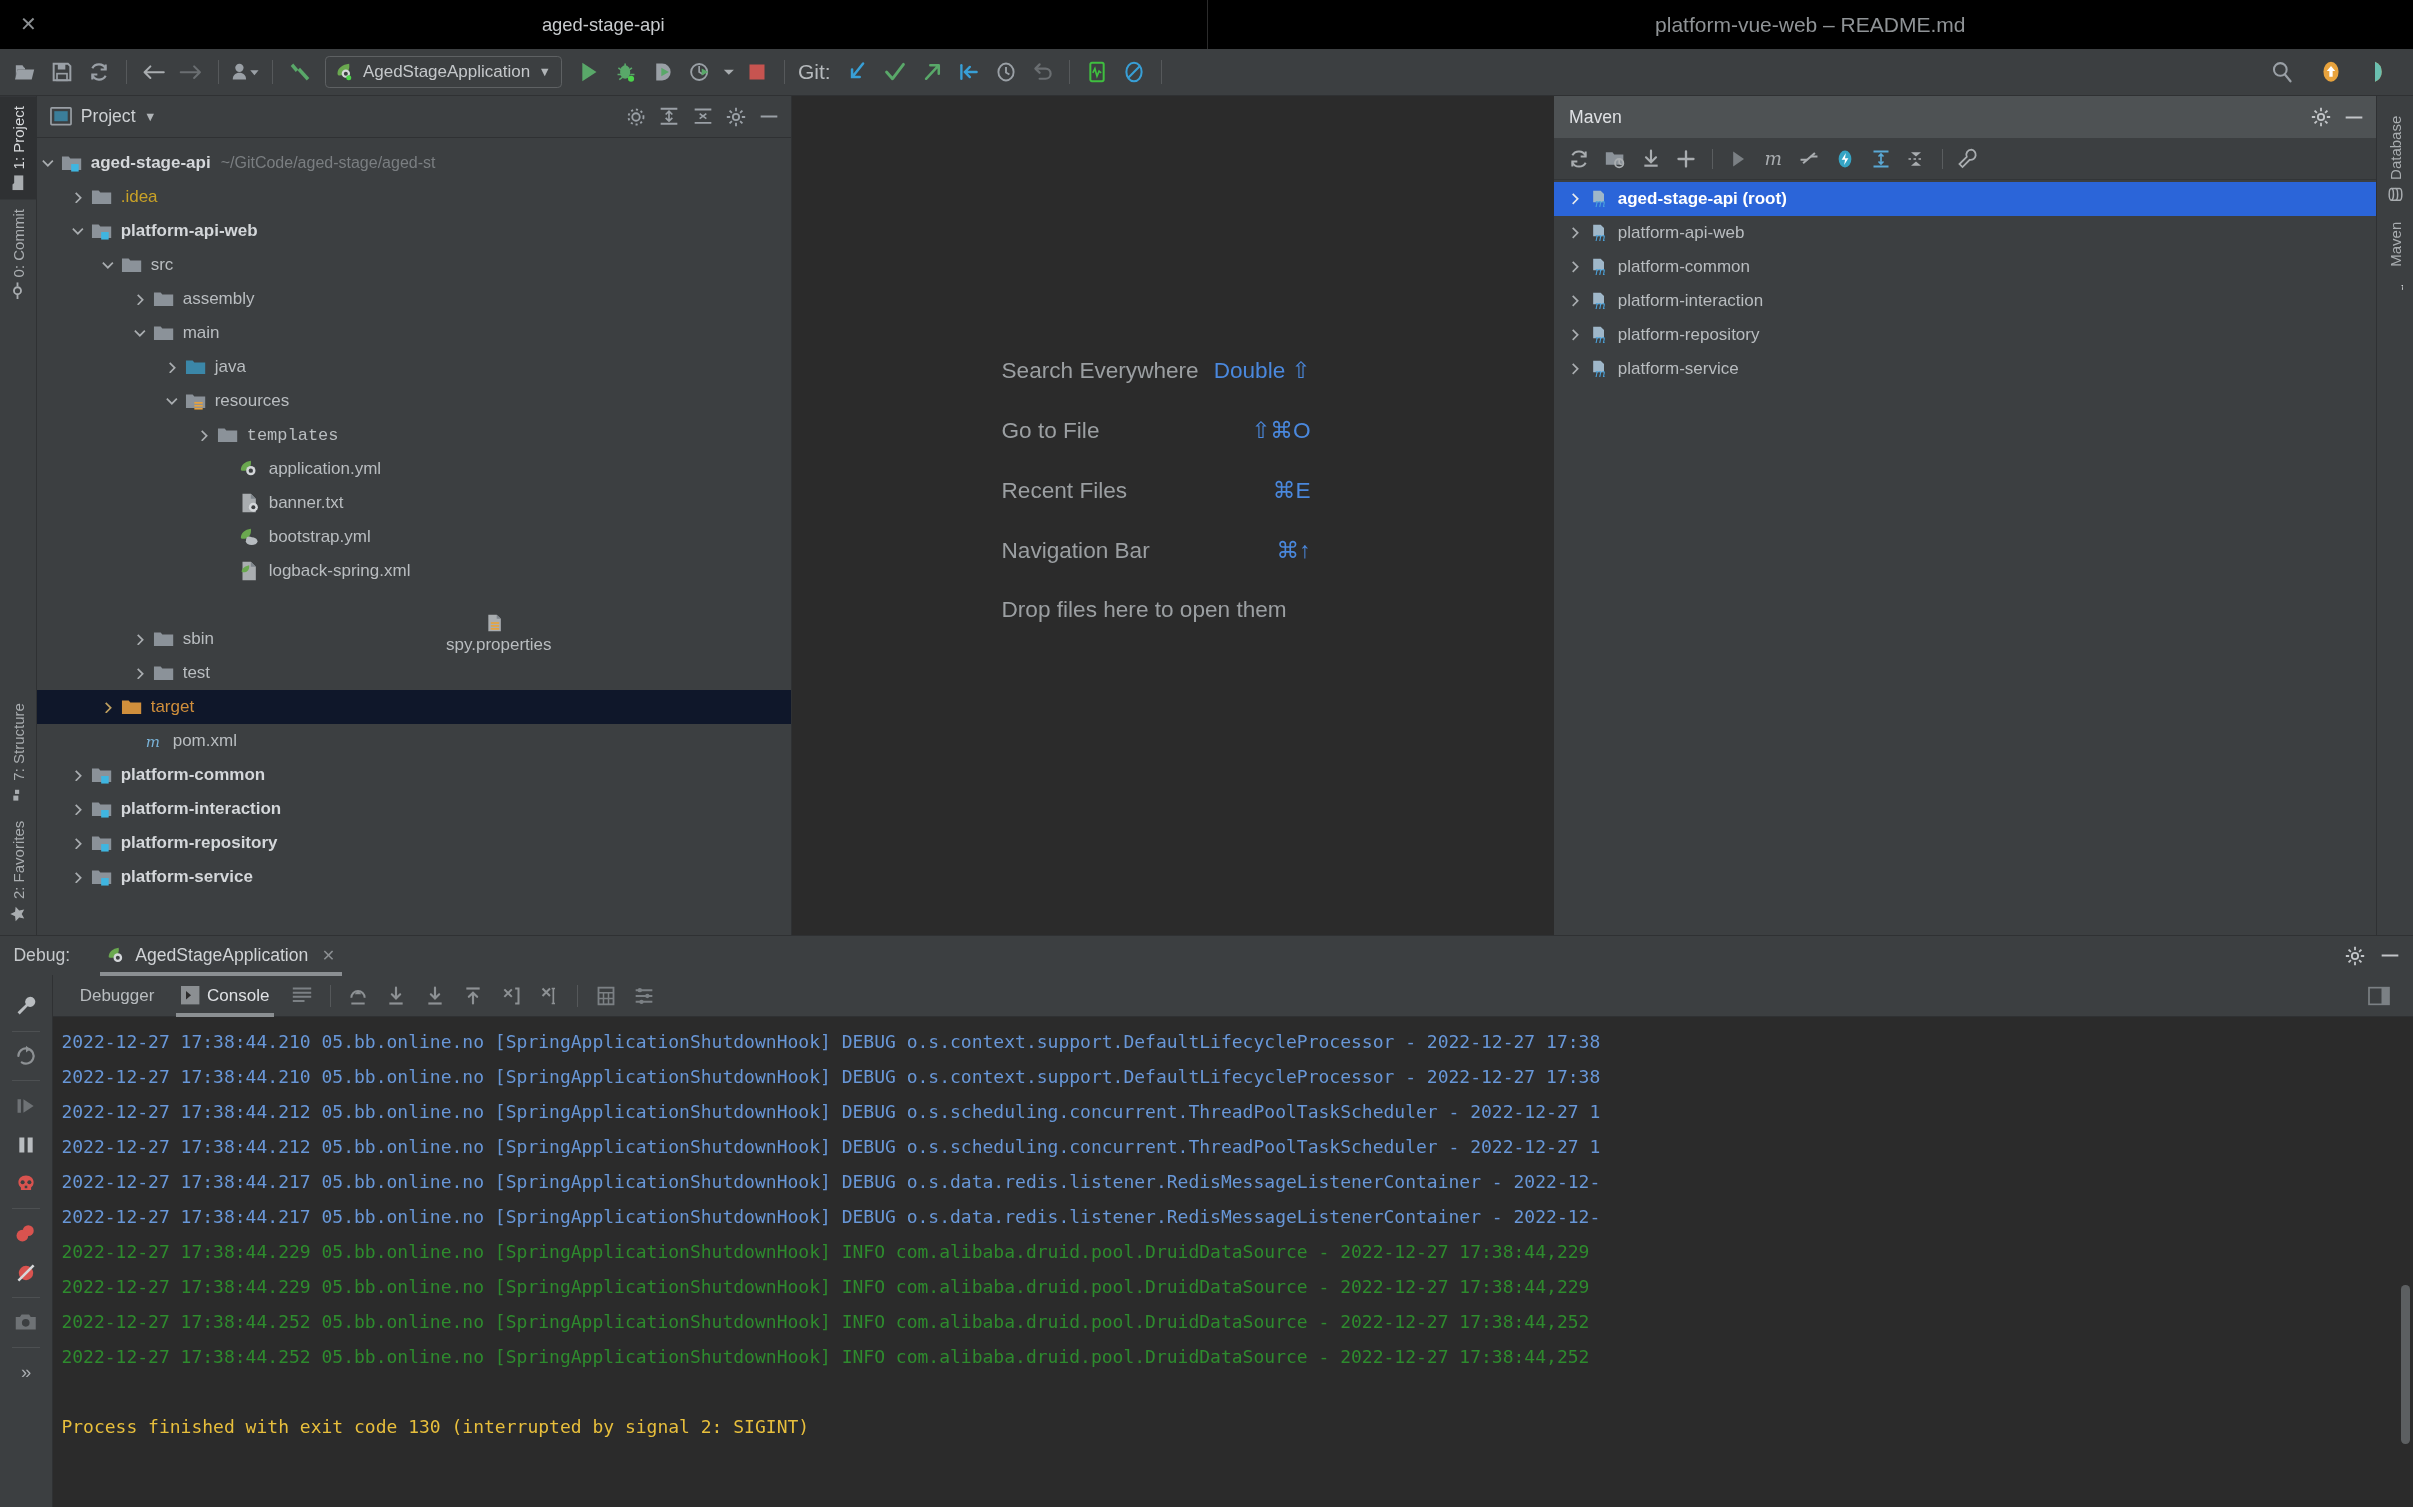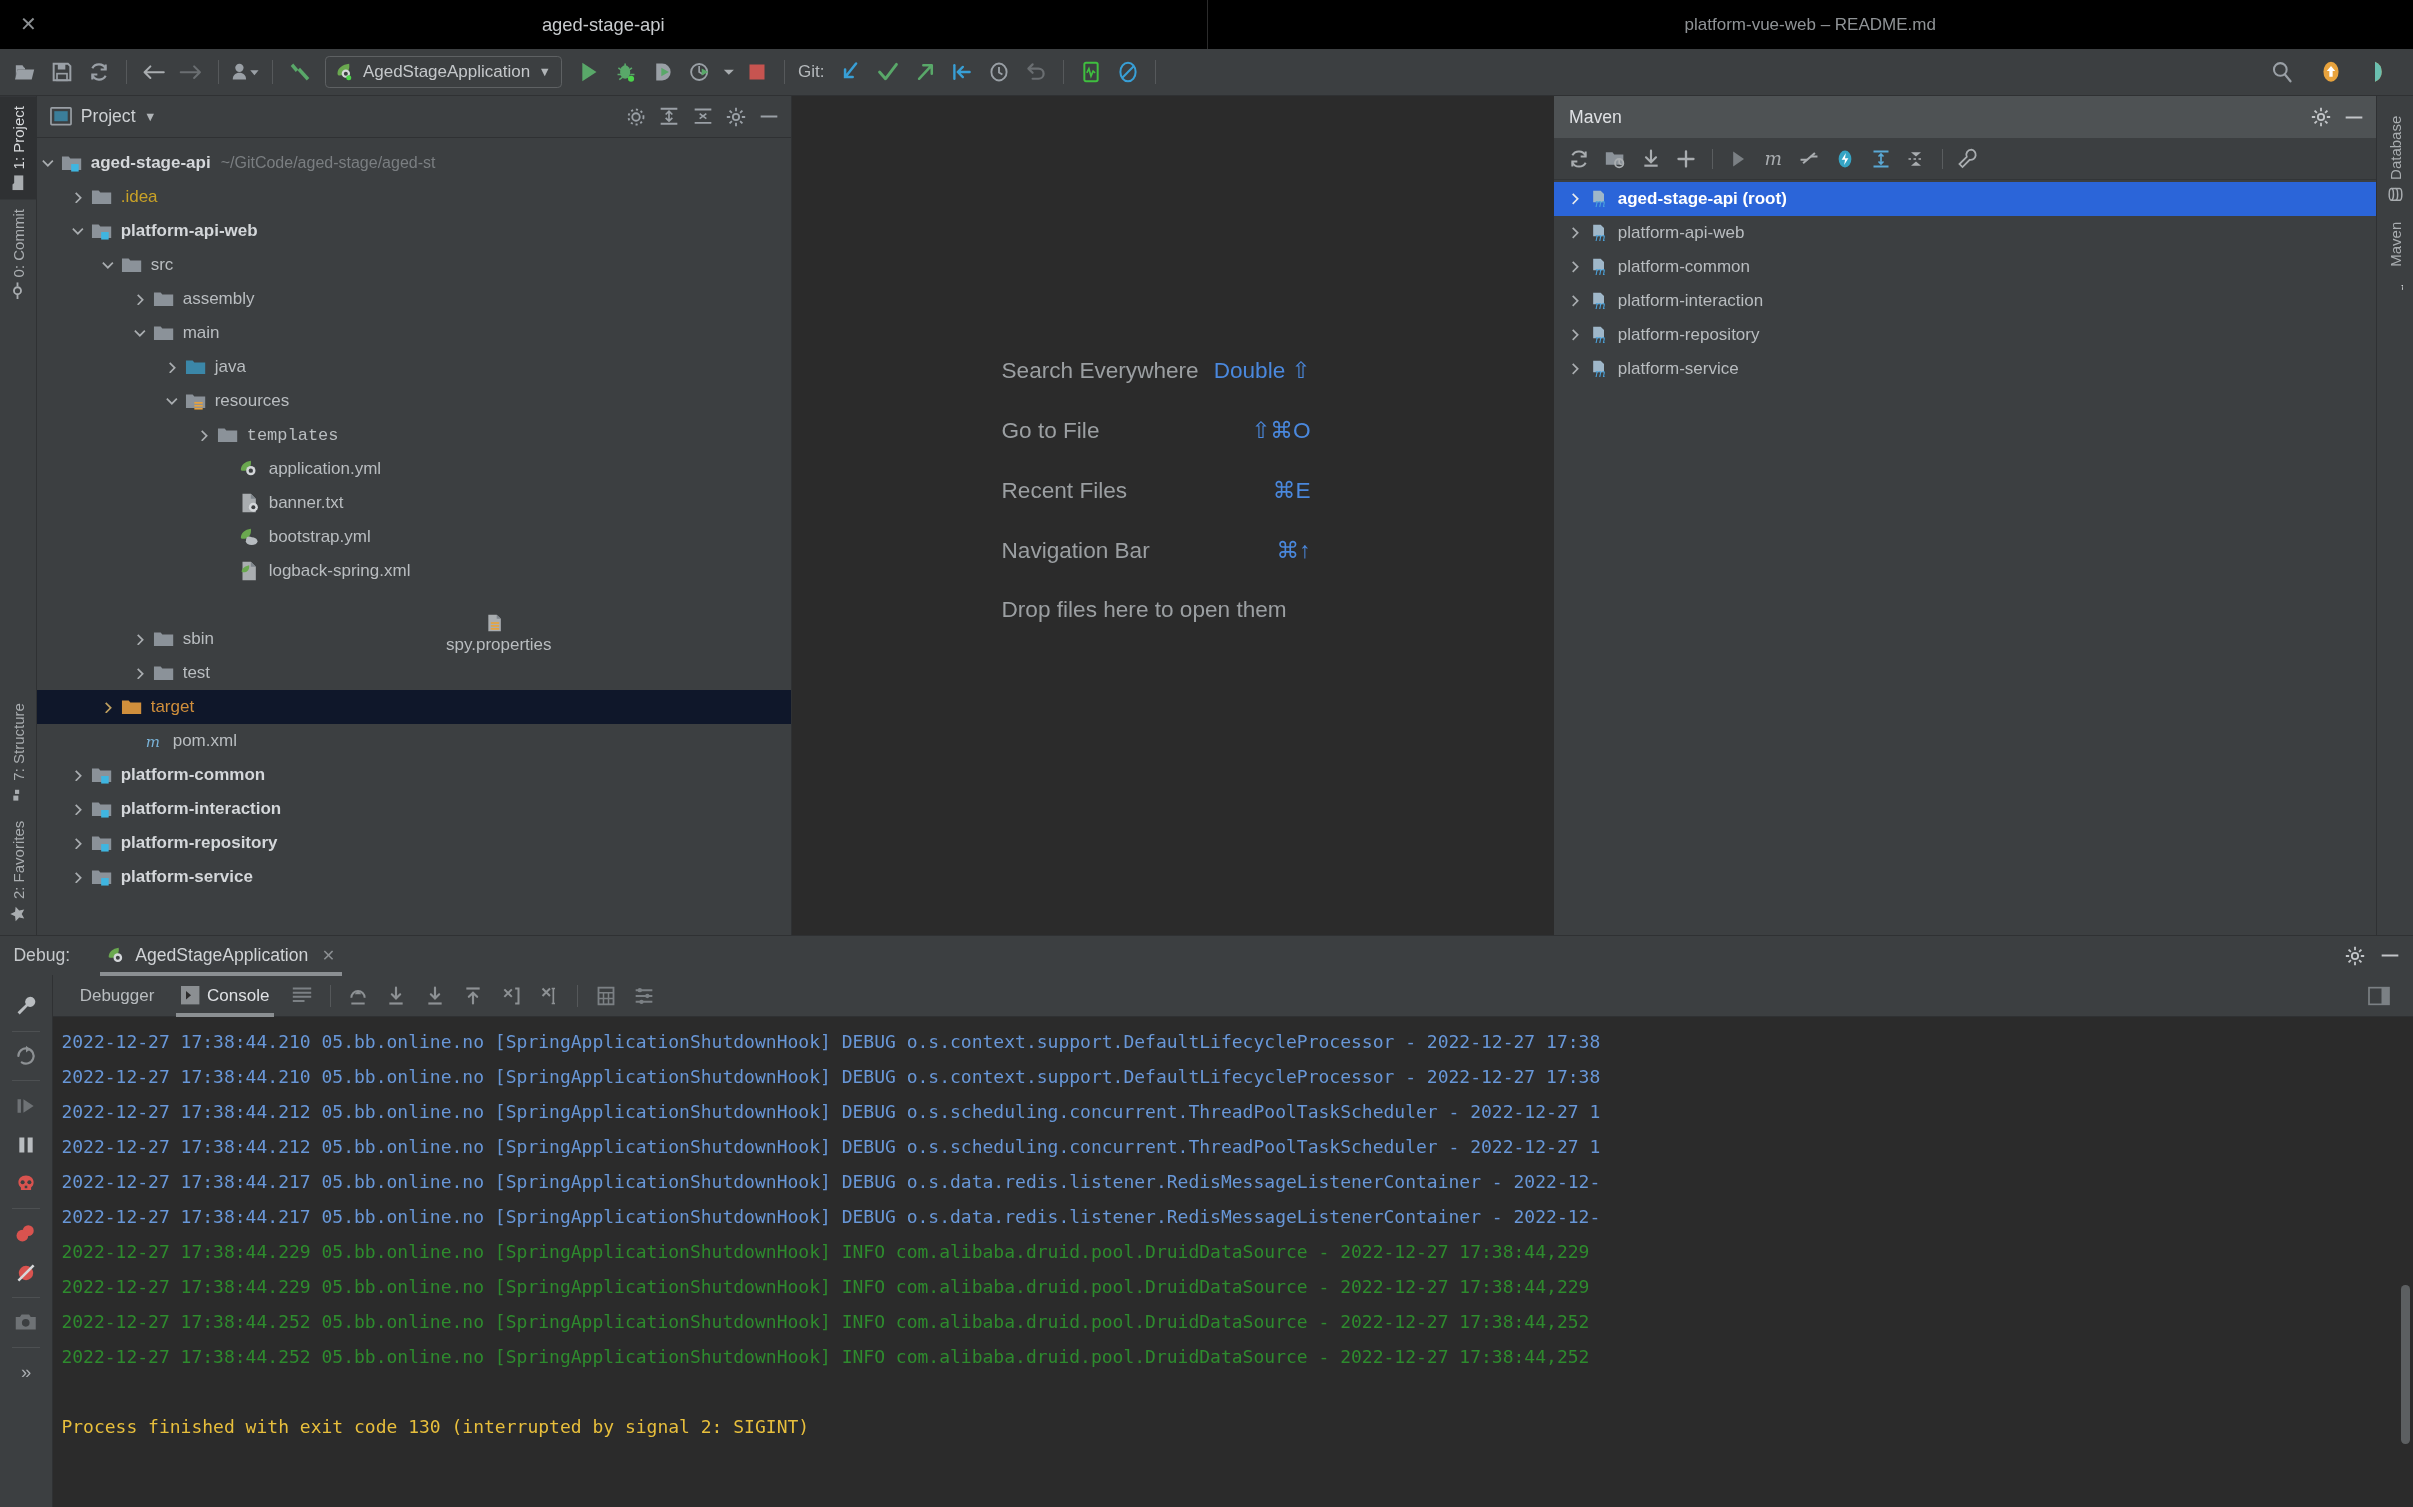--- a/index.html
+++ b/index.html
@@ -14,21 +14,21 @@
 
   
   .titlebar-row { display: flex; height: 49px; width: 100%; }
   .titlebar {
     background: #000000; height: 49px;
     display: flex; align-items: center; justify-content: center;
     position: relative; color: #c8cbce;
     font-size: 18.4px;
   }
   .titlebar.left { width: 1208px; border-right: 0.8px solid #2b2b2b; }
-  .titlebar.right { width: 1206px; color: #8f9396; font-size: 17px; }
+  .titlebar.right { width: 1206px; color: #8f9396; font-size: 21px; }
   .win-close {
     position: absolute; left: 18.4px; top: 50%; transform: translateY(-50%);
     width: 20px; height: 20px; color: #8b8f92; font-size: 20px; line-height: 18.4px;
     text-align: center; cursor: pointer;
   }
 
   
   .maintoolbar {
     height: 47px; background: #3c3f41; display: flex; align-items: center;
     border-bottom: 0.8px solid #2f3133; padding-left: 6.7px; position: relative;
@@ -37,21 +37,21 @@
     width: 37px; height: 37px; display: flex; align-items: center; justify-content: center;
     cursor: pointer; flex: 0 0 auto;
   }
   .tb-sep { width: 0.8px; height: 23.5px; background: #56595b; margin: 0 8.4px; flex: 0 0 auto; }
   .runconfig {
     display: flex; align-items: center; gap: 8.4px;
     border: 0.8px solid #5e6163; border-radius: 4.2px;
     height: 32px; padding: 0 10px 0 8.4px; margin-left: 6.7px;
     color: #c5c8cb; font-size: 17px; cursor: pointer; background: #3c3f41;
   }
-  .git-label { color: #b6babd; font-size: 17px; margin: 0 8.4px 0 5px; }
+  .git-label { color: #b6babd; font-size: 21px; margin: 0 8.4px 0 5px; }
   .tb-right { position: absolute; right: 15px; display: flex; align-items: center; gap: 11.7px; }
 
   
   .bodywrap { display: flex; height: 839px; width: 100%; }
 
   
   .vstrip {
     width: 37px; background: #3c3f41; position: relative;
     display: flex; flex-direction: column; justify-content: space-between;
     border-right: 0.8px solid #2f3133; flex: 0 0 37px;

